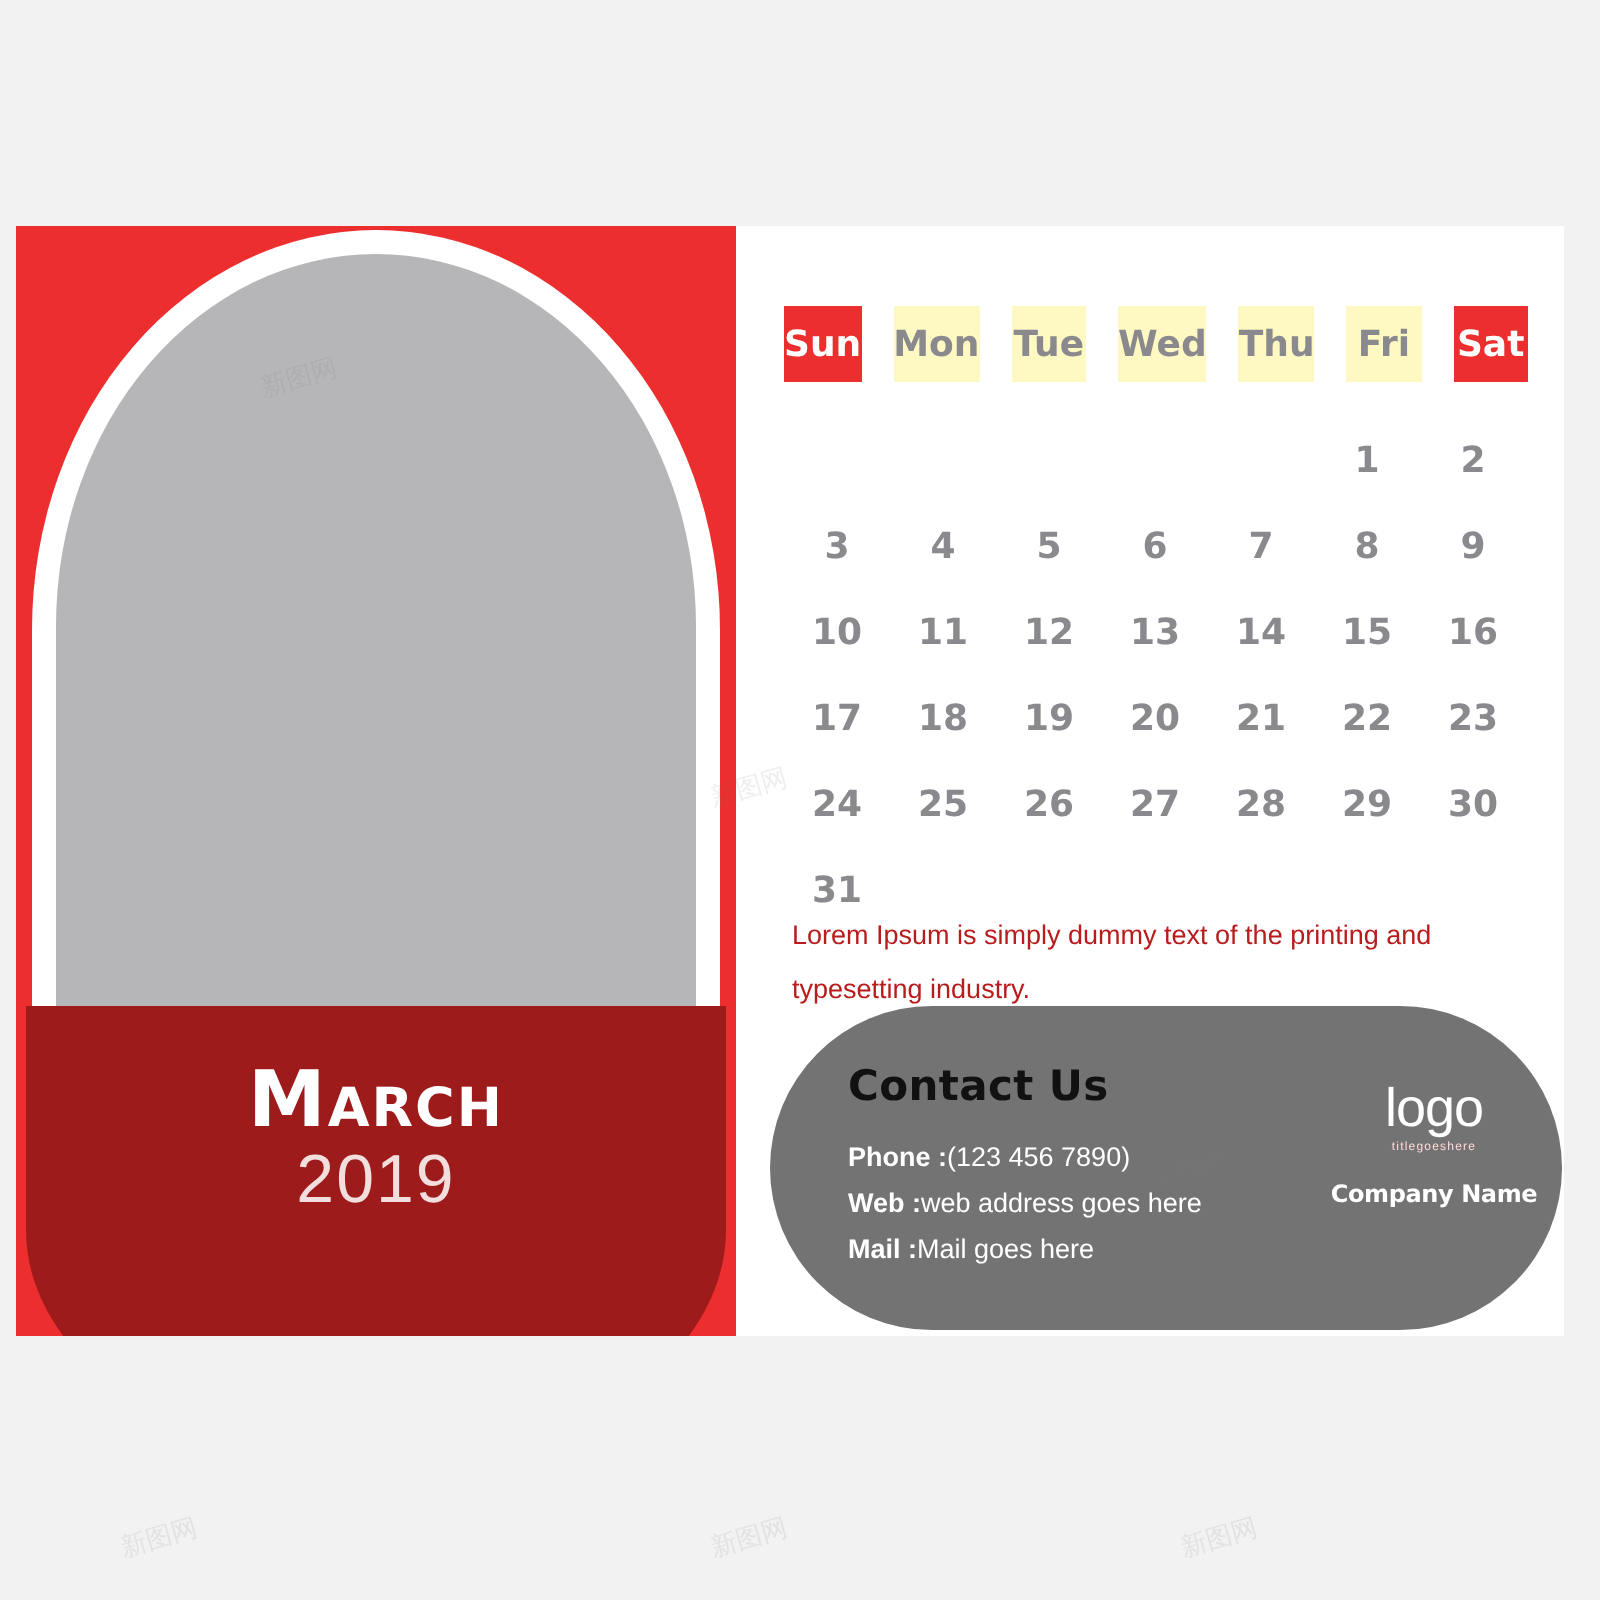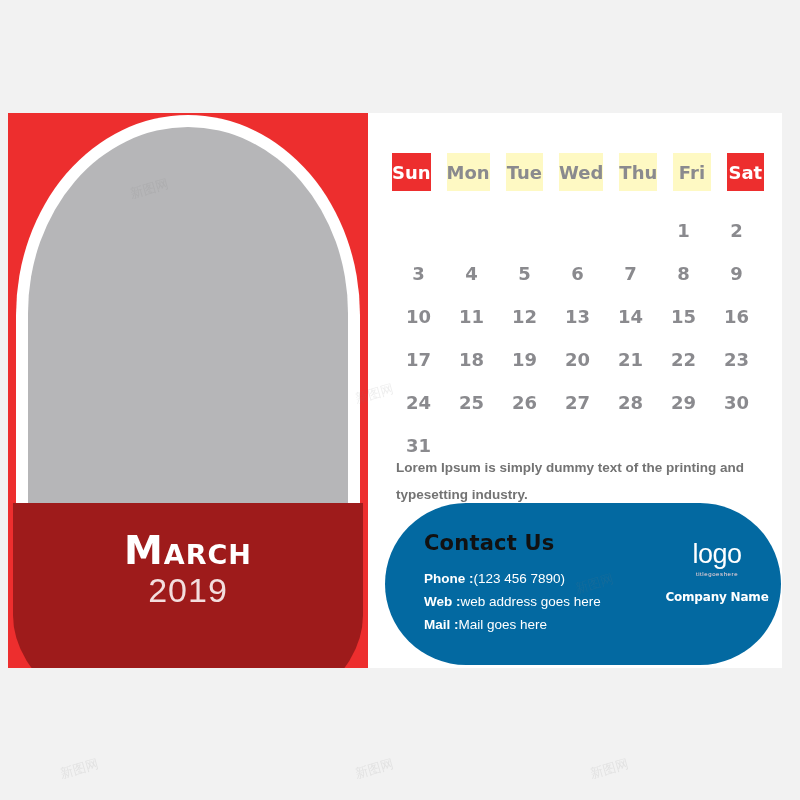--- a/index.html
+++ b/index.html
@@ -172,32 +172,31 @@
 
   
   .note-text {
     position: absolute;
     left: 28px;
     top: 341px;
     width: 350px;
     font-family: "Liberation Sans", sans-serif;
     font-size: 13.5px;
     line-height: 2.0;
-    color: #737373;
-    font-weight: bold;
+    color: #b91c1c;
   }
 
   
   .contact-pill {
     position: absolute;
     left: 17px;
     top: 390px;
     width: 396px;
     height: 162px;
-    background: #0369a1;
+    background: #737373;
     border-radius: 81px;
     box-sizing: border-box;
   }
   .contact-left {
     position: absolute;
     left: 39px;
     top: 28px;
     width: 230px;
   }
   .contact-title {

